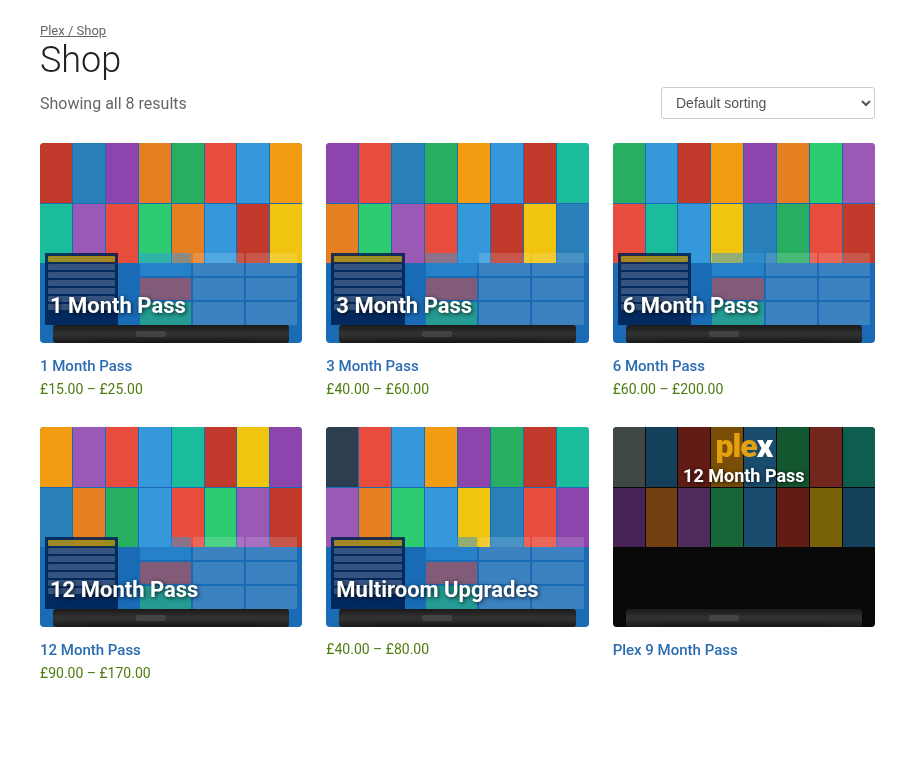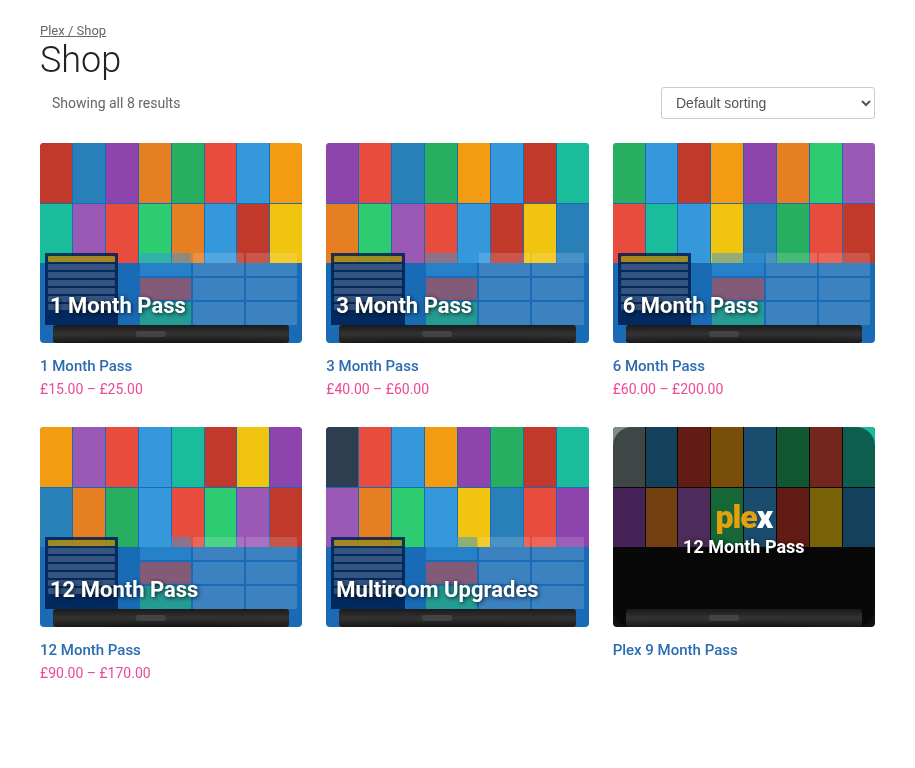--- a/index.html
+++ b/index.html
@@ -20,23 +20,22 @@
       color: #222;
       margin-bottom: 6px;
     }
     .shop-header {
       display: flex;
       justify-content: space-between;
       align-items: center;
       margin-bottom: 24px;
     }
     .results-count {
-      font-size: 14px;
+      font-size: 16px;
       color: #666;
-      margin-left: 12px;
     }
     .sort-select {
       font-size: 14px;
       padding: 6px 28px 6px 10px;
       border: 1px solid #ccc;
       border-radius: 3px;
       color: #555;
       background: #fff;
       cursor: pointer;
       appearance: auto;
@@ -194,22 +193,20 @@
     .show-cell:nth-child(7) { background: rgba(46, 204, 113, 0.5); }
 
     
     .plex-overlay {
       position: absolute;
       top: 0; left: 0; right: 0; bottom: 0;
       background: rgba(0,0,0,0.5);
       display: flex;
       flex-direction: column;
       align-items: center;
-      justify-content: center;
-      border-radius: 19px;
     }
     .plex-logo {
       font-size: 32px;
       font-weight: 900;
       color: #e5a00d;
       letter-spacing: -1px;
       display: flex;
       align-items: center;
     }
     .plex-logo .plex-x {
@@ -228,21 +225,21 @@
       color: #2b6cb0;
       margin-bottom: 6px;
       text-decoration: none;
       display: block;
     }
     .product-price {
       font-size: 14px;
       color: #555;
     }
     .price-val {
-      color: #ec4899;
+      color: #4d7c0f;
     }
   </style>
 </head>
 <body>
 
 <div>
   <a href="#" class="breadcrumb">
     <span>Plex</span><span> / </span><span>Shop</span>
   </a>
 </div>
@@ -520,20 +517,23 @@
             <div class="show-cell"></div>
             <div class="show-cell"></div>
           </div>
           <div class="img-content">
             <div class="pass-label">Multiroom Upgrades</div>
           </div>
           <div class="set-top-box"></div>
           <div class="set-top-box-shadow"></div>
         </div>
       </div>
+    <div class="product-price">
+      <span class="price-val">£40.00 – £80.00</span>
+    </div>
   </div>
     <div class="product-card">
 
       <div class="product-image">
         <div class="img-bg" style="background:#111;">
           <div class="mosaic">
             <div class="mosaic-cell" style="background:#7f8c8d"></div>
             <div class="mosaic-cell" style="background:#2980b9"></div>
             <div class="mosaic-cell" style="background:#c0392b"></div>
             <div class="mosaic-cell" style="background:#f39c12"></div>

